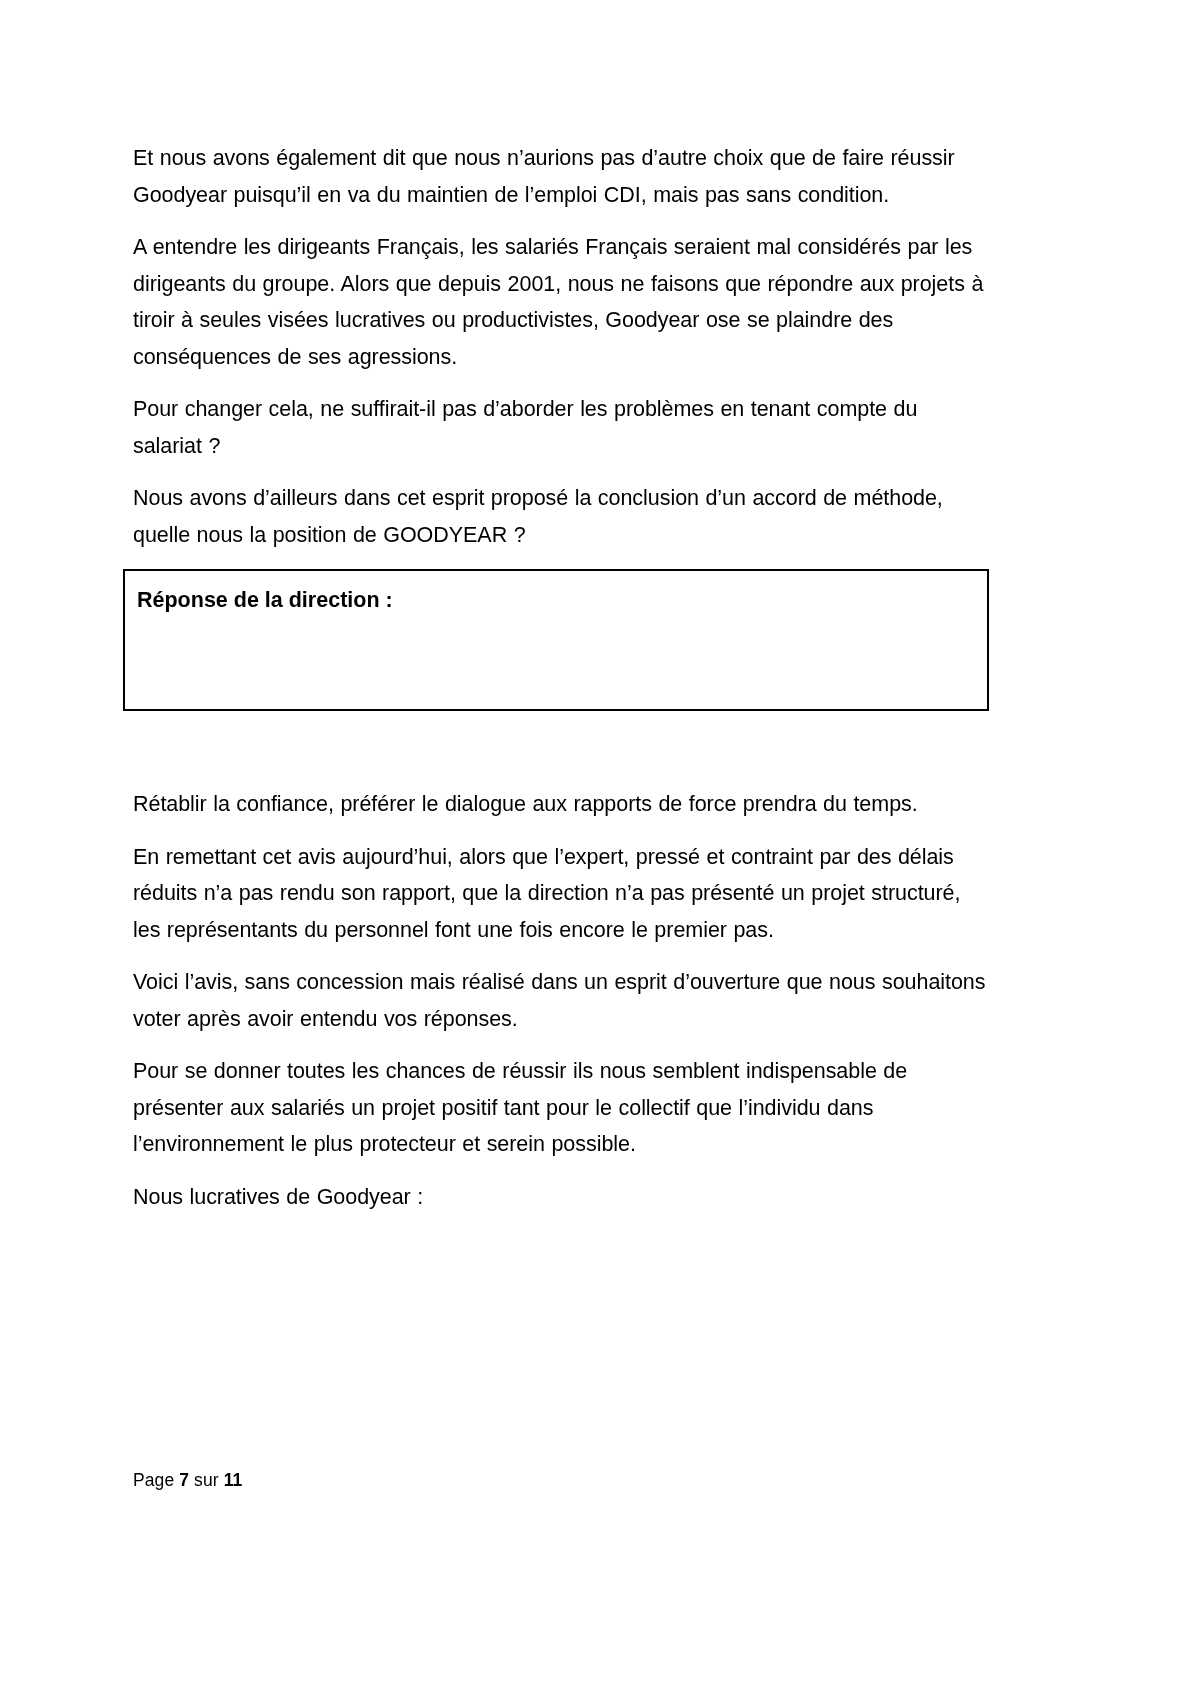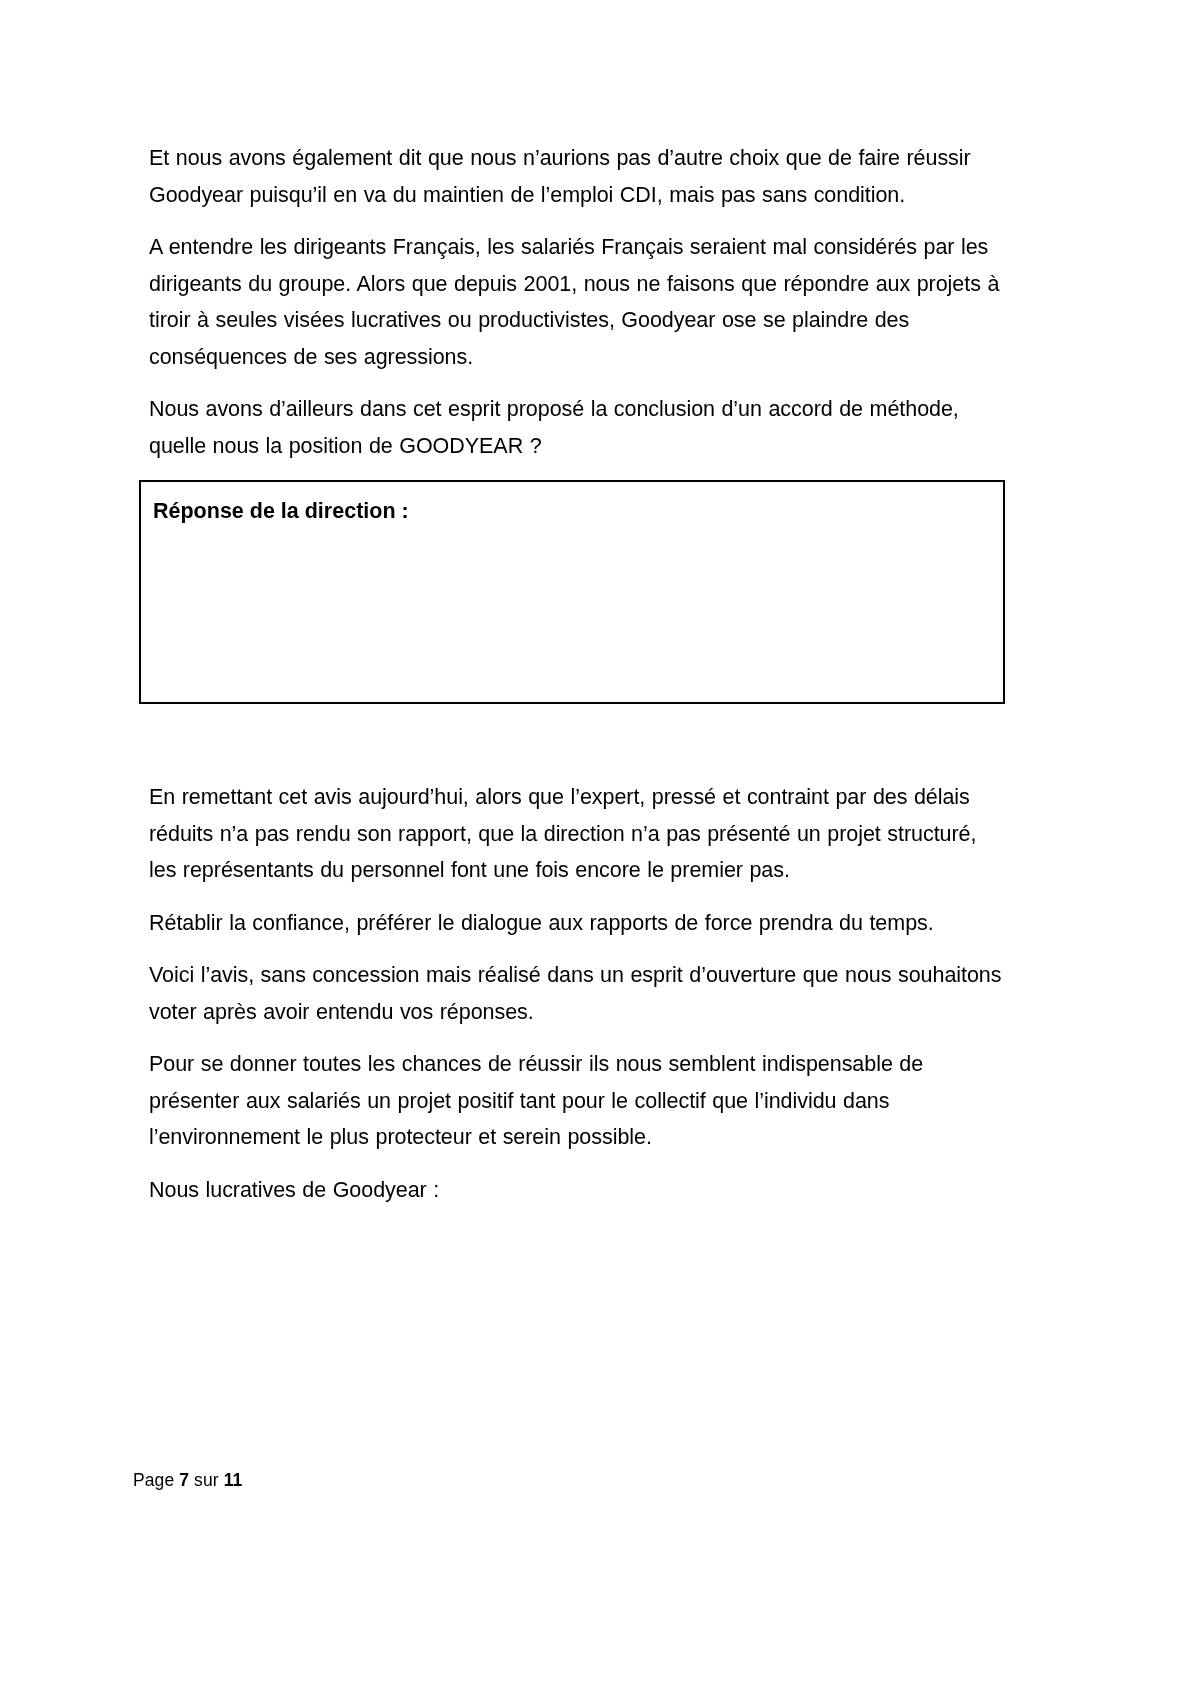--- a/index.html
+++ b/index.html
@@ -14,41 +14,41 @@
   .page {
     position: relative;
     width: 1200px;
     height: 1696px;
     background: #ffffff;
     box-sizing: border-box;
     overflow: hidden;
   }
   .content {
     position: absolute;
-    left: 149px;
+    left: 133px;
     top: 0;
     width: 858px;
   }
   .doc-para {
     font-size: 21.5px;
     line-height: 36.5px;
     margin: 0 0 16px 0;
     text-align: left;
     letter-spacing: -0.05px;
     word-spacing: 0.6px;
     color: #000000;
   }
   .spacer-top {
     height: 140px;
   }
   .answer-box {
     box-sizing: border-box;
     border: 2.5px solid #000000;
     width: 866px;
-    height: 224px;
+    height: 142px;
     margin: 14px 0 0 -10px;
     padding: 14px 0 0 12px;
     background: #ffffff;
   }
   .answer-box-label {
     font-size: 21.5px;
     font-weight: bold;
     line-height: 30px;
     color: #000000;
   }
@@ -78,33 +78,34 @@
 <div class="page">
 
   <div class="content">
 
     <div class="spacer-top"></div>
 
     <p class="doc-para">Et nous avons également dit que nous n’aurions pas d’autre choix que de faire réussir Goodyear puisqu’il en va du maintien de l’emploi CDI, mais pas sans condition.</p>
 
     <p class="doc-para">A entendre les dirigeants Français, les salariés Français seraient mal considérés par les dirigeants du groupe. Alors que depuis 2001, nous ne faisons que répondre aux projets à tiroir à seules visées lucratives ou productivistes, Goodyear ose se plaindre des conséquences de ses agressions.</p>
 
+    <p class="doc-para">Pour changer cela, ne suffirait-il pas d’aborder les problèmes en tenant compte du salariat ?</p>
 
     <p class="doc-para">Nous avons d’ailleurs dans cet esprit proposé la conclusion d’un accord de méthode, quelle nous la position de GOODYEAR ?</p>
 
     <div class="answer-box">
       <div class="answer-box-label">Réponse de la direction :</div>
       <div class="answer-box-content"></div>
     </div>
 
     <div class="gap-after-box"></div>
 
+    <p class="doc-para">Rétablir la confiance, préférer le dialogue aux rapports de force prendra du temps.</p>
+
     <p class="doc-para">En remettant cet avis aujourd’hui, alors que l’expert, pressé et contraint par des délais réduits n’a pas rendu son rapport, que la direction n’a pas présenté un projet structuré, les représentants du personnel font une fois encore le premier pas.</p>
-
-    <p class="doc-para">Rétablir la confiance, préférer le dialogue aux rapports de force prendra du temps.</p>
 
     <p class="doc-para">Voici l’avis, sans concession mais réalisé dans un esprit d’ouverture que nous souhaitons voter après avoir entendu vos réponses.</p>
 
     <p class="doc-para">Pour se donner toutes les chances de réussir ils nous semblent indispensable de présenter aux salariés un projet positif tant pour le collectif que l’individu dans l’environnement le plus protecteur et serein possible.</p>
 
 
     <p class="doc-para">Nous lucratives de Goodyear :</p>
 
   </div>
 

